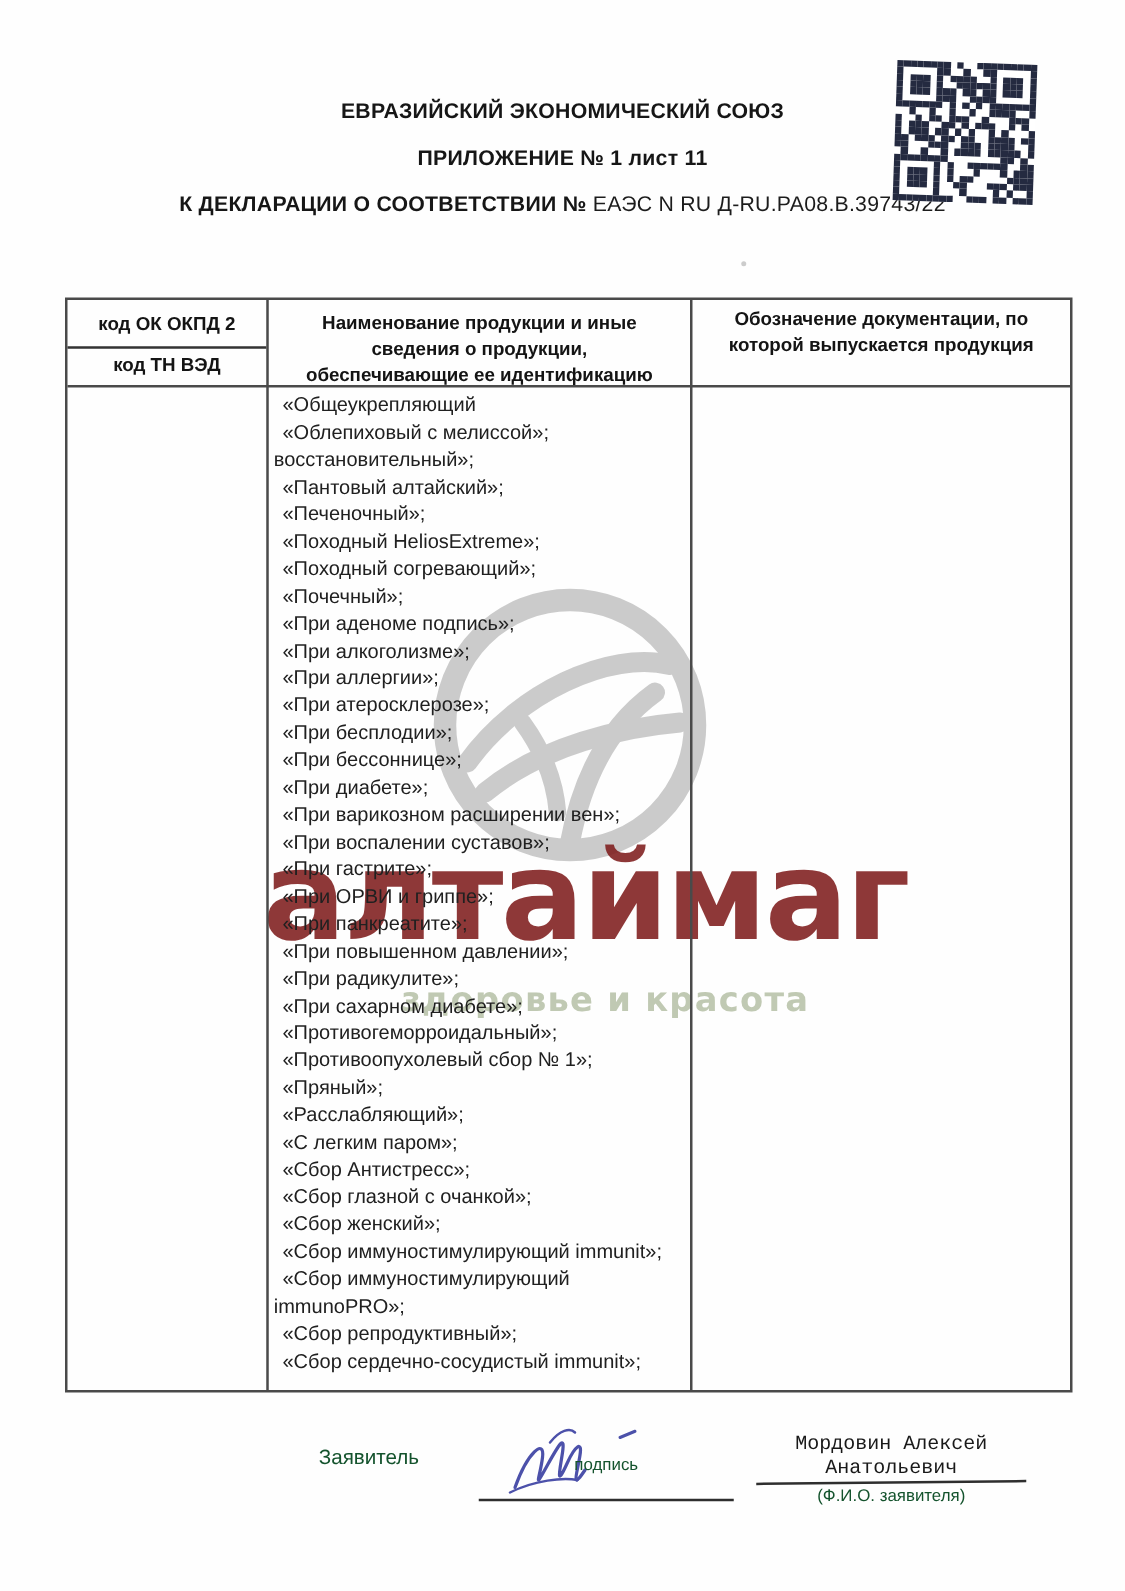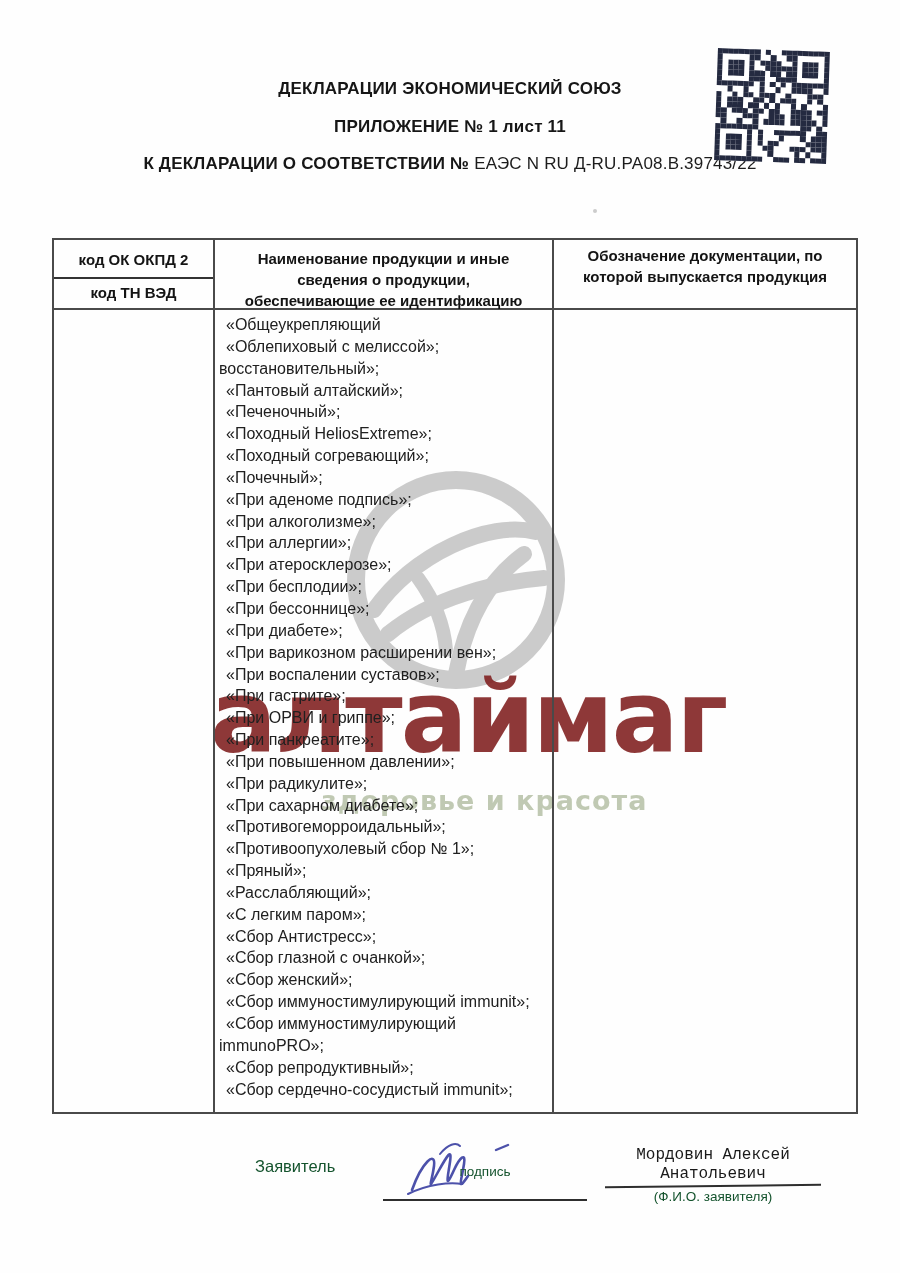--- a/index.html
+++ b/index.html
@@ -78,21 +78,21 @@
       <circle cx="120" cy="122" r="100" stroke="#a8a8a8" stroke-width="18"></circle>
       <path d="M38,152 C78,96 152,62 200,74" stroke="#a8a8a8" stroke-width="16" stroke-linecap="round"></path>
       <path d="M52,176 C98,138 162,124 208,120" stroke="#a8a8a8" stroke-width="16" stroke-linecap="round"></path>
       <path d="M120,216 C130,162 152,122 188,96" stroke="#a8a8a8" stroke-width="16" stroke-linecap="round"></path>
       <path d="M82,120 C98,142 108,166 110,192" stroke="#a8a8a8" stroke-width="14" stroke-linecap="round"></path>
     </svg>
     <div id="wm-word">алтаймаг</div>
     <div id="wm-sub">здоровье и красота</div>
   </div>
 
-  <div class="hdr" id="hdr-line1">ДЕКЛАРАЦИИ ЭКОНОМИЧЕСКИЙ СОЮЗ</div>
+  <div class="hdr" id="hdr-line1">ЕВРАЗИЙСКИЙ ЭКОНОМИЧЕСКИЙ СОЮЗ</div>
   <div class="hdr" id="hdr-line2">ПРИЛОЖЕНИЕ № 1 лист 11</div>
   <div class="hdr" id="hdr-line3">
     <span>К ДЕКЛАРАЦИИ О СООТВЕТСТВИИ №</span>
     <span class="num">ЕАЭС N RU Д-RU.РА08.В.39743/22</span>
   </div>
 
   <div id="qr">
       <i class="d"></i>
       <i class="d"></i>
       <i class="d"></i>

